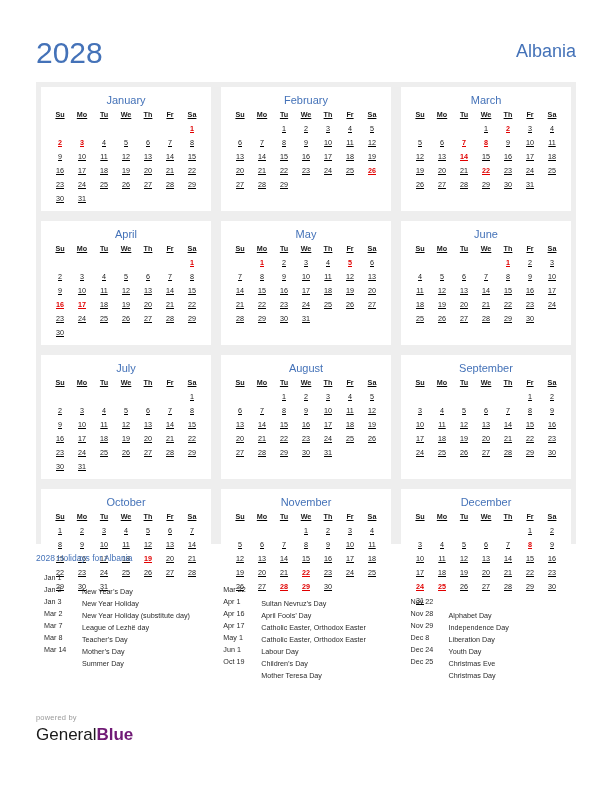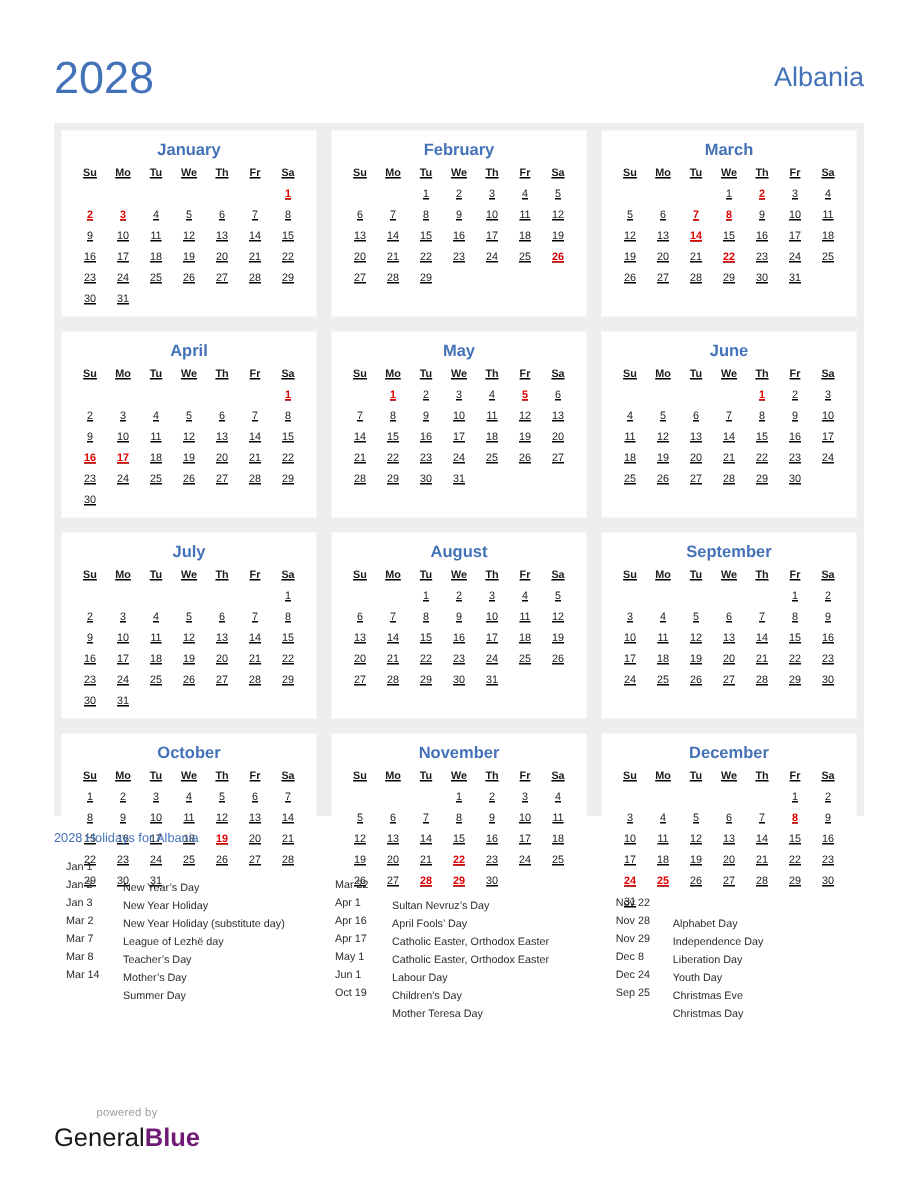--- a/index.html
+++ b/index.html
@@ -70,21 +70,21 @@
     height: 100%;
     box-sizing: border-box;
     padding: 6px 8px 6px 8px;
   }
   .month-name {
     text-align: center;
     color: #4472b8;
     font-size: 11px;
     line-height: 14px;
     margin-bottom: 2px;
-    font-weight: 700;
+    font-weight: 400;
   }
   table.mini {
     width: 100%;
     border-collapse: collapse;
     table-layout: fixed;
     text-decoration: underline;
   }
   table.mini th {
     font-size: 7.2px;
     font-weight: bold;
@@ -149,22 +149,21 @@
   }
   .hol-name {
     flex: 1 1 auto;
     margin-top: 14px;
   }
 
   
   .footer {
     position: absolute;
     left: 36px;
-    top: 736px;
-    text-align: center;
+    top: 712px;
   }
   .powered {
     font-size: 7.5px;
     color: #9b9b9b;
     line-height: 11px;
     letter-spacing: 0.2px;
   }
   .logo {
     font-size: 17px;
     line-height: 22px;
@@ -1080,21 +1079,21 @@
         </div>
         <div class="hol-row">
           <span class="hol-date">Dec 8</span>
           <span class="hol-name">Youth Day</span>
         </div>
         <div class="hol-row">
           <span class="hol-date">Dec 24</span>
           <span class="hol-name">Christmas Eve</span>
         </div>
         <div class="hol-row">
-          <span class="hol-date">Sep 25</span>
+          <span class="hol-date">Dec 25</span>
           <span class="hol-name">Christmas Day</span>
         </div>
       </div>
     </div>
 
   <div class="footer">
     <div class="powered">powered by</div>
     <div class="logo">
       <span class="gen">General</span><span class="blue">Blue</span>
     </div>

